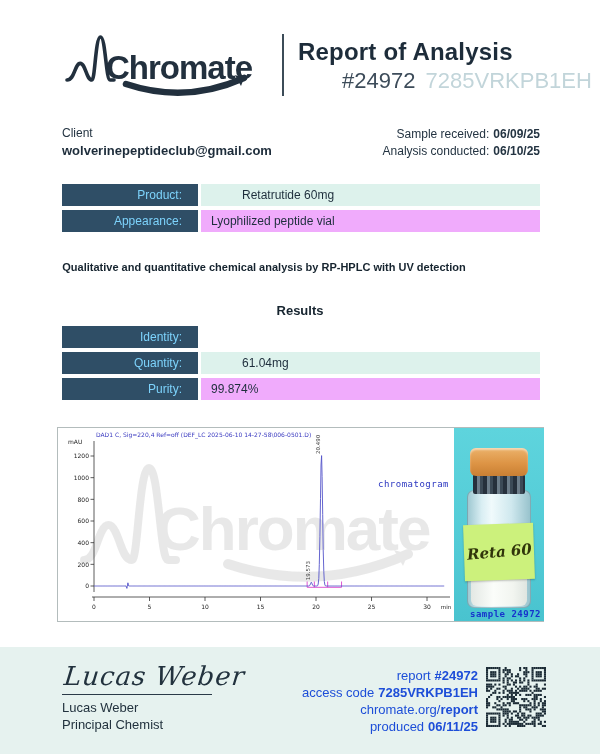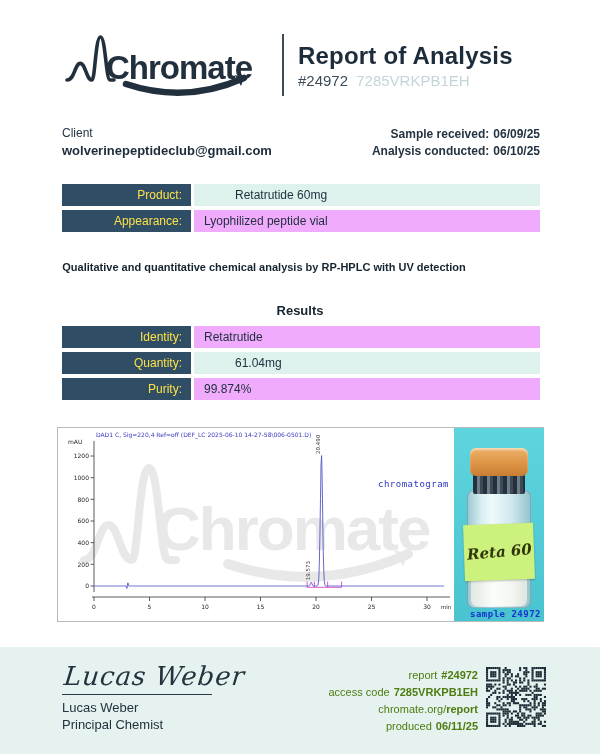--- a/index.html
+++ b/index.html
@@ -5,35 +5,35 @@
   html,body{margin:0;padding:0;background:#fff;}
   .page{position:relative;width:600px;height:754px;background:#fff;overflow:hidden;
         font-family:"Liberation Sans",sans-serif;color:#1d2c3a;}
 
   
   .header{position:absolute;top:30px;left:64px;display:flex;align-items:center;}
   .logo{width:200px;height:70px;}
   .hdr-divider{width:2px;height:62px;background:#3c4c58;margin:0 14px 0 18px;}
   .title-block{padding-top:2px;}
   .title{font-size:24px;font-weight:bold;color:#1d2c3a;line-height:26px;letter-spacing:.2px;}
-  .report-id{font-size:15px;margin-top:3px;}
+  .report-id{font-size:22px;margin-top:3px;margin-left:44px;}
   .report-num{color:#3d4c5a;}
   .access-code{color:#c2d5da;margin-left:4px;}
 
   
   .client-row{position:absolute;top:126px;left:62px;right:60px;display:flex;justify-content:space-between;}
   .client-label{font-size:12px;color:#243442;}
   .client-email{font-size:13px;font-weight:bold;margin-top:3px;}
-  .dates{text-align:right;font-size:12px;color:#243442;line-height:17px;font-weight:bold;}
+  .dates{text-align:right;font-size:12px;color:#243442;line-height:17px;}
   .dates b{margin-left:4px;}
 
   
   .spec-table{position:absolute;left:62px;right:60px;}
   .spec-row{display:flex;height:22px;margin-bottom:4px;font-size:12px;line-height:22px;}
-  .spec-label{width:120px;background:#2f4e66;color:#fde047;text-align:right;padding-right:9px;flex:none;}
+  .spec-label{width:120px;background:#2f4e66;color:#7dd3fc;text-align:right;padding-right:16px;flex:none;}
   .spec-value{flex:1;margin-left:3px;padding-left:10px;color:#1e2e3c;}
   .bg-dark{background:#f0abfc;}
   .bg-light{background:#ddf2ec;padding-left:41px;}
 
   .statement{position:absolute;top:261px;left:0;width:528px;text-align:center;
              font-size:11px;font-weight:bold;color:#16242f;}
   .results-heading{position:absolute;top:303px;left:0;width:600px;text-align:center;
              font-size:13px;font-weight:bold;color:#16242f;}
 
   
@@ -67,22 +67,22 @@
          font-family:"DejaVu Sans Mono",monospace;font-size:9px;font-weight:bold;letter-spacing:.5px;}
 
   
   .footer{position:absolute;top:647px;left:0;width:600px;height:107px;background:#e6f2ef;}
   .sig-block{position:absolute;left:62px;top:14px;}
   .signature{font-family:"DejaVu Serif",serif;font-style:italic;font-size:26px;color:#22323e;
        transform:skewX(-6deg);letter-spacing:1px;padding:0 6px 2px 2px;}
   .sig-rule{width:150px;height:0;border-bottom:1.5px solid #2a3a48;margin-top:1px;}
   .sig-name{font-size:13px;color:#22323e;margin-top:5px;}
   .sig-title{font-size:13px;color:#22323e;margin-top:2px;}
-  .verify-block{position:absolute;right:122px;top:20px;text-align:right;font-size:11px;
-       color:#4d7c0f;line-height:17px;}
+  .verify-block{position:absolute;right:122px;top:20px;text-align:right;font-size:13px;
+       color:#1d4ed8;line-height:17px;}
   .verify-block b{margin-left:4px;}
   .verify-block .nogap b{margin-left:0;}
   .qr{position:absolute;right:54px;top:20px;width:60px;height:60px;}
 </style>
 </head>
 <body>
 
 <div class="page">
 
   <div class="header">
@@ -132,21 +132,20 @@
       <div class="spec-value bg-dark">Lyophilized peptide vial</div>
     </div>
   </div>
 
   <div class="statement">Qualitative and quantitative chemical analysis by RP-HPLC with UV detection</div>
   <div class="results-heading">Results</div>
 
   <div class="spec-table" style="top:326px;">
     <div class="spec-row">
       <div class="spec-label">Identity:</div>
-      <div class="spec-value bg-dark">Retatrutide</div>
     </div>
     <div class="spec-row">
       <div class="spec-label">Quantity:</div>
       <div class="spec-value bg-light">61.04mg</div>
     </div>
     <div class="spec-row">
       <div class="spec-label">Purity:</div>
       <div class="spec-value bg-dark">99.874%</div>
     </div>
   </div>

